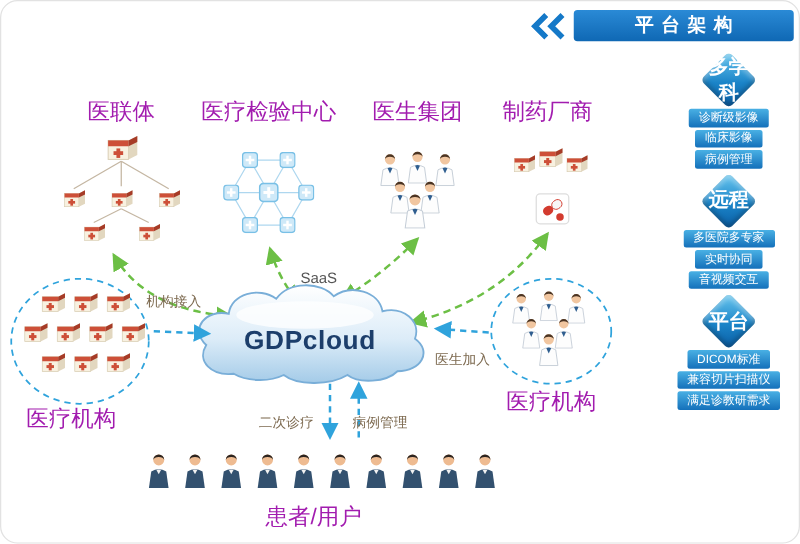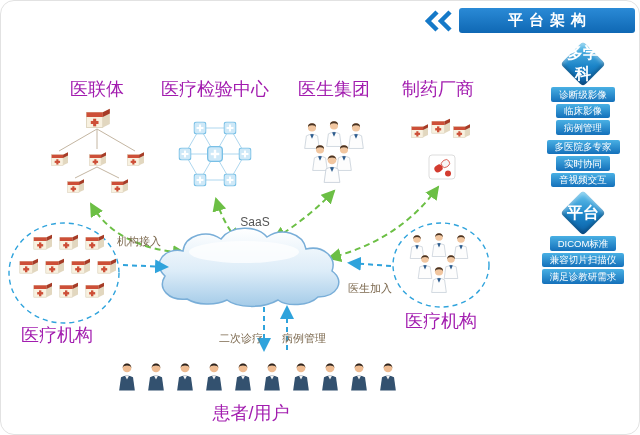--- a/index.html
+++ b/index.html
@@ -195,24 +195,25 @@
       <use href="#per" x="375" y="360" width="24" height="30"></use>
     </g>
   </svg>
 
   <div class="lbl" style="left:96px;top:88px">医联体</div>
   <div class="lbl" style="left:214px;top:88px">医疗检验中心</div>
   <div class="lbl" style="left:333px;top:88px">医生集团</div>
   <div class="lbl" style="left:437px;top:88px">制药厂商</div>
 
   <div class="lbl saas" style="left:254px;top:221px">SaaS</div>
+  <div class="lbl cloud-label" style="left:247px;top:272px">GDPcloud</div>
 
   <div class="lbl lbl-small" style="left:138px;top:240px">机构接入</div>
   <div class="lbl lbl-small" style="left:369px;top:287px">医生加入</div>
-  <div class="lbl lbl-small" style="left:240px;top:337px">二次诊疗</div>
+  <div class="lbl lbl-small" style="left:228px;top:337px">二次诊疗</div>
   <div class="lbl lbl-small" style="left:303px;top:337px">病例管理</div>
 
   <div class="lbl" style="left:56px;top:334px">医疗机构</div>
   <div class="lbl" style="left:440px;top:320px">医疗机构</div>
   <div class="lbl" style="left:250px;top:412px">患者/用户</div>
 
   <div class="banner">
     <svg width="30" height="22">
       <path d="M13 2 L4 11 L13 20" stroke="#1579c8" stroke-width="4.5" fill="none"></path>
       <path d="M26 2 L17 11 L26 20" stroke="#1579c8" stroke-width="4.5" fill="none"></path>
@@ -225,20 +226,23 @@
     <div class="feat-section">
       <div class="diamond">
         <span>多学科</span>
       </div>
       <span class="feat-item">诊断级影像</span>
       <span class="feat-item">临床影像</span>
       <span class="feat-item">病例管理</span>
     </div>
 
     <div class="feat-section">
+      <div class="diamond">
+        <span>远程</span>
+      </div>
       <span class="feat-item">多医院多专家</span>
       <span class="feat-item">实时协同</span>
       <span class="feat-item">音视频交互</span>
     </div>
 
 
     <div class="feat-section">
       <div class="diamond">
         <span>平台</span>
       </div>

